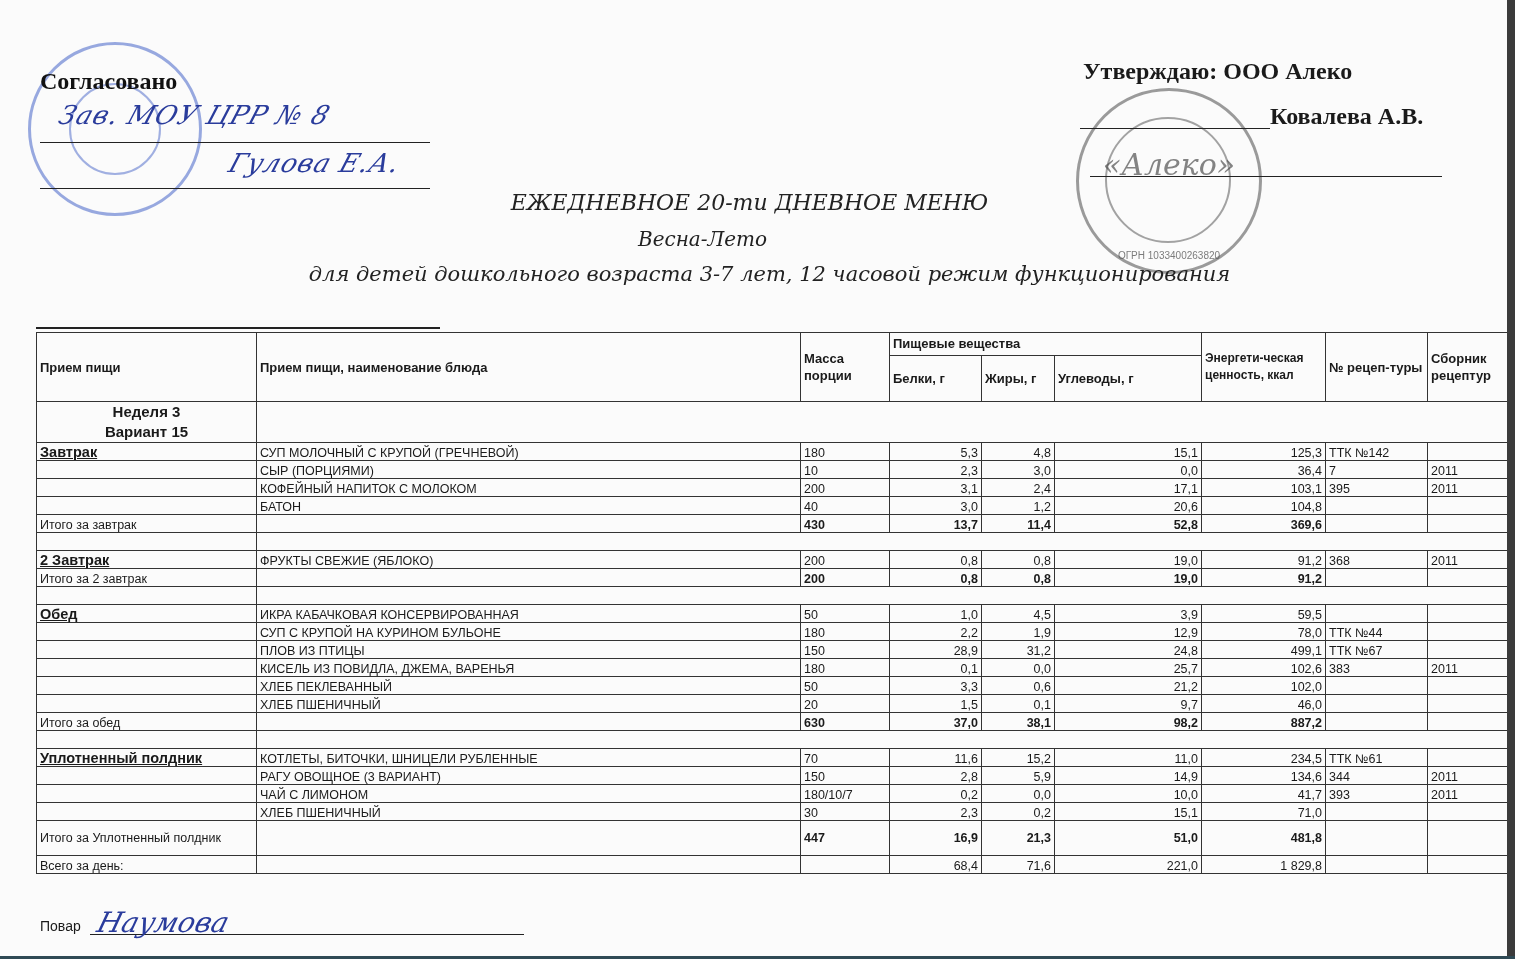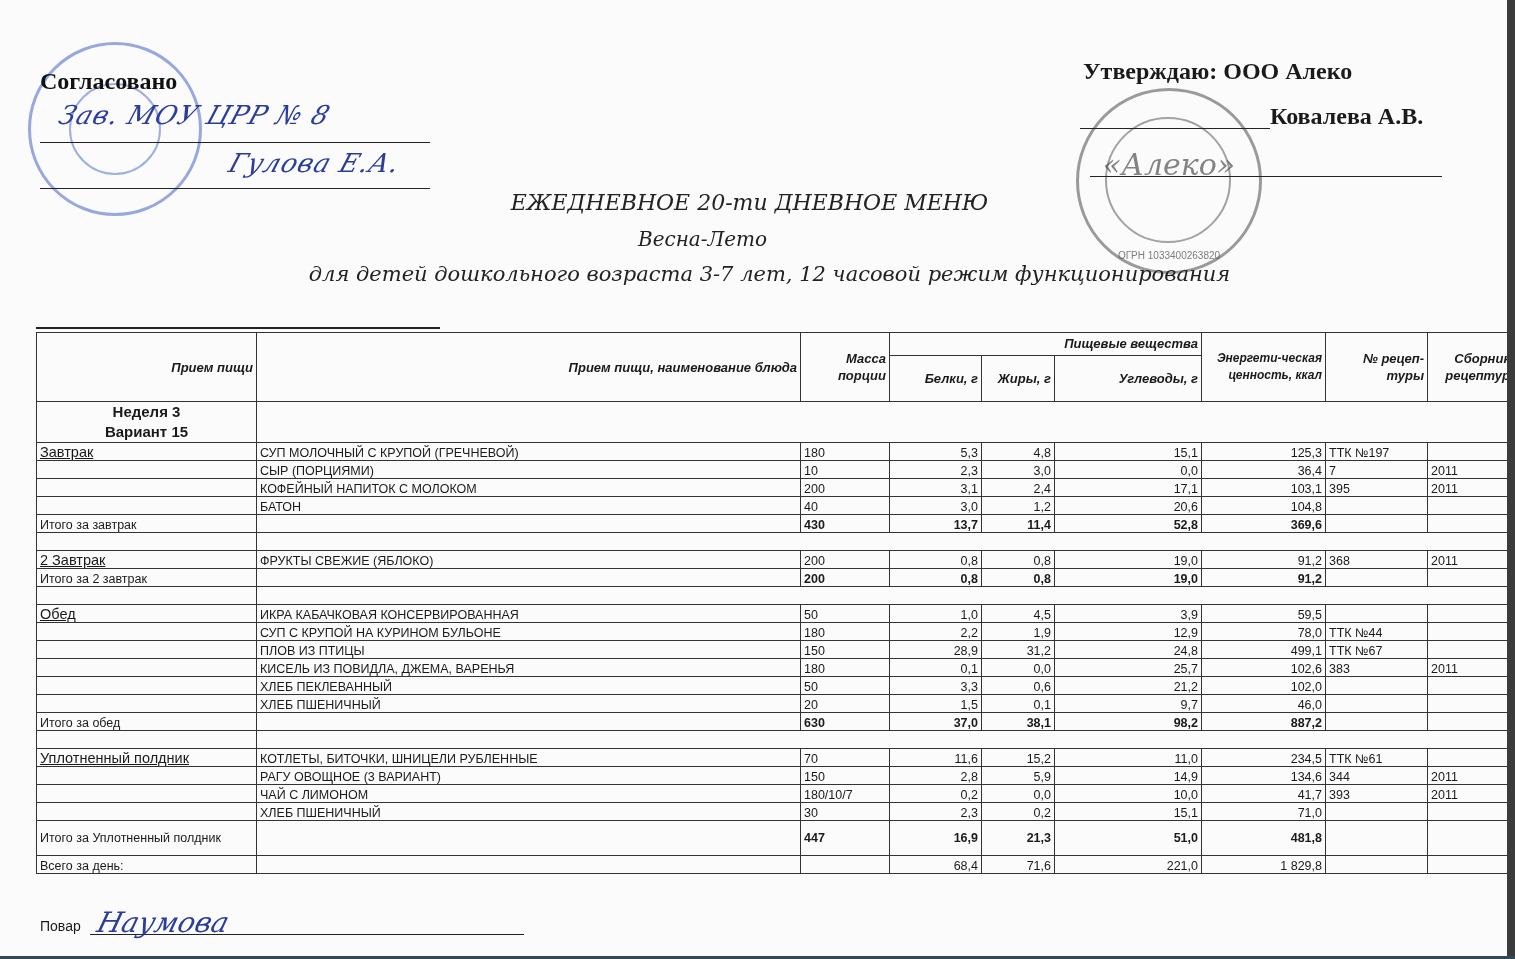--- a/index.html
+++ b/index.html
@@ -78,26 +78,26 @@
     position: absolute; left: 36px; top: 332px;
     border-collapse: collapse; table-layout: fixed;
     font-size: 12.5px; color: #1a1a1a;
   }
   table.menu td, table.menu th {
     border: 1px solid #333; padding: 0 3px; height: 17px;
     overflow: hidden; white-space: nowrap; vertical-align: bottom;
   }
   table.menu th {
     font-weight: bold; font-size: 13px; vertical-align: middle;
-    text-align: right; white-space: normal; line-height: 17px; font-style: italic;
+    text-align: left; white-space: normal; line-height: 17px;
   }
   .num { text-align: right; }
   .ctr { text-align: left; }
   .bold { font-weight: bold; }
-  .meal { font-weight: normal; font-size: 14.5px; text-decoration: underline; }
+  .meal { font-weight: bold; font-size: 14.5px; text-decoration: underline; }
   .total-label { font-size: 12.5px; margin-left: 34px; }
   .week { text-align: center; font-weight: bold; font-size: 15px; line-height: 20px; vertical-align: middle !important; }
   .gap td { height: 14px; }
   .noborder-top { border-top: none !important; }
   .noborder-bottom { border-bottom: none !important; }
 
   .cook {
     position: absolute; left: 40px; top: 918px; font-size: 14px;
   }
   .cook-line { position: absolute; left: 90px; top: 934px; width: 434px; height: 1px; background: #222; }
@@ -173,21 +173,21 @@
       <td colspan="8" class="noborder-bottom"></td>
     </tr>
   <tr>
         <td class="meal">Завтрак</td>
         <td>СУП МОЛОЧНЫЙ С КРУПОЙ (ГРЕЧНЕВОЙ)</td>
         <td class="ctr">180</td>
         <td class="num">5,3</td>
         <td class="num">4,8</td>
         <td class="num">15,1</td>
         <td class="num">125,3</td>
-        <td class="ctr">ТТК №197</td>
+        <td class="ctr">ТТК №142</td>
         <td class="ctr"></td>
       </tr>
       <tr>
         <td></td>
         <td>СЫР (ПОРЦИЯМИ)</td>
         <td class="ctr">10</td>
         <td class="num">2,3</td>
         <td class="num">3,0</td>
         <td class="num">0,0</td>
         <td class="num">36,4</td>

